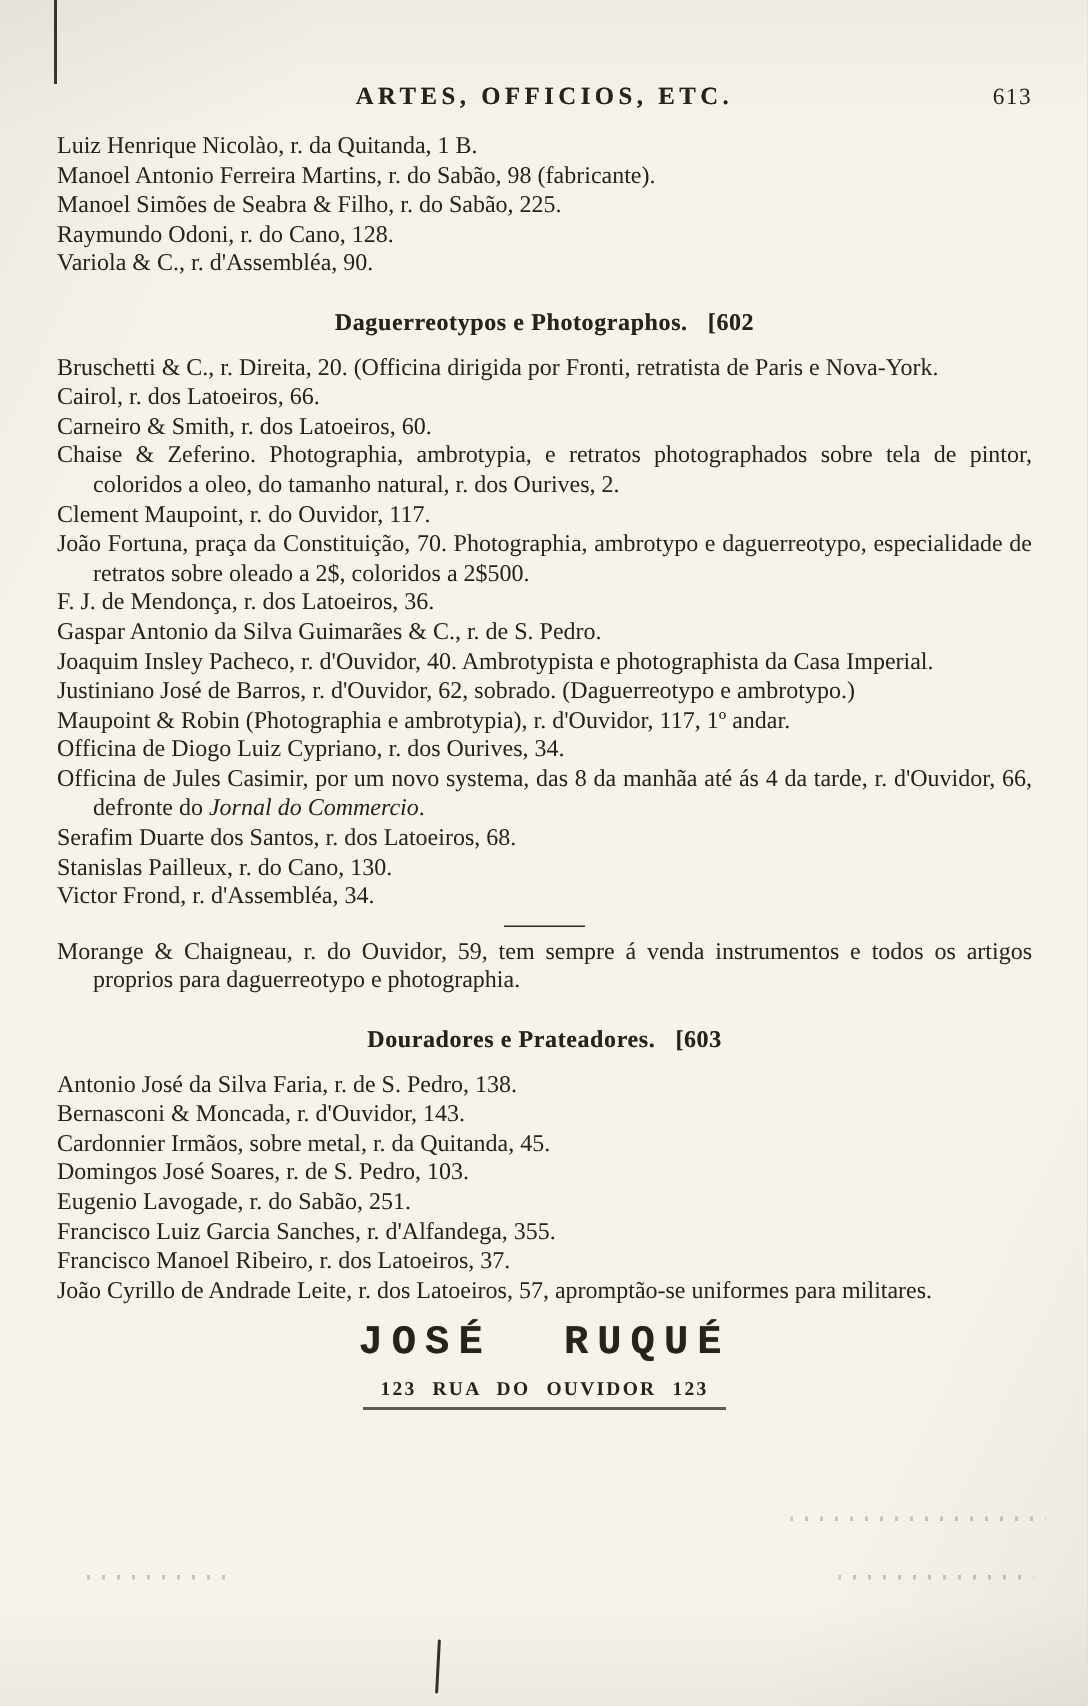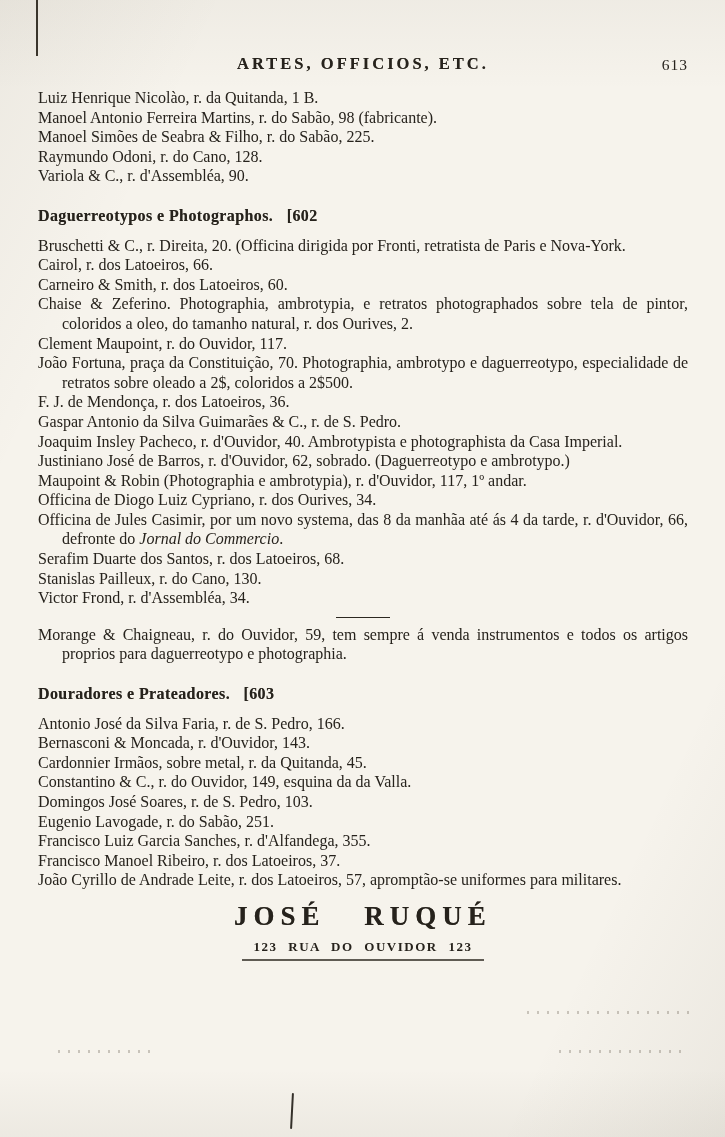--- a/index.html
+++ b/index.html
@@ -13,27 +13,27 @@
     font-size:16px; line-height:19.6px; color:#26221c;
   }
   .content { position:absolute; top:54px; left:38px; width:650px; }
 
   .header { position:relative; text-align:center; margin-bottom:13px; height:21px; }
   .title  { font-weight:bold; letter-spacing:3px; font-size:16.5px; text-shadow:0 0 .4px rgba(30,25,15,.55); }
   .pagenum{ position:absolute; right:0; top:1px; font-weight:normal; letter-spacing:1px; font-size:15.5px; }
 
   .entry { text-align:justify; padding-left:24px; text-indent:-24px; line-height:19.6px; }
 
-  .section-heading { font-size:16px; font-weight:bold; margin:20px 0 10px; letter-spacing:.4px; text-shadow:0 0 .4px rgba(30,25,15,.5); }
+  .section-heading { text-align:center; font-size:16px; font-weight:bold; margin:20px 0 10px; letter-spacing:.4px; text-shadow:0 0 .4px rgba(30,25,15,.5); }
   .section-heading .ref { margin-left:9px; font-weight:bold; }
 
   .small-rule { width:54px; border:none; border-top:1.6px solid #2c2820; margin:9px auto 7px; }
 
   .ad { margin-top:10px; }
-  .ad-title { text-align:center; font-weight:bold; font-size:27px; line-height:32px; letter-spacing:6px; word-spacing:26px; text-shadow:0 0 .5px rgba(30,25,15,.6); }
+  .ad-title { text-align:center; font-weight:bold; font-size:27px; line-height:32px; letter-spacing:6px; word-spacing:26px; text-shadow:0 0 .5px rgba(30,25,15,.6);font-family:Liberation Mono, monospace; }
   .ad-address-row { text-align:center; margin-top:4px; }
   .ad-address { display:inline-block; font-weight:bold; font-size:13px; letter-spacing:1.5px; word-spacing:6px;
                 border-bottom:2px solid rgba(44,40,32,.75); padding:0 12px 2px; }
   .ad-body { margin-top:7px; }
 
   
   .artifact-vline { position:absolute; left:36px; top:0; width:2px; height:56px; background:#3a352c; }
   .artifact-slash { position:absolute; left:291px; top:1093px; width:2px; height:36px; background:#34302a; transform:rotate(3deg); border-radius:2px; }
   .noise { position:absolute; opacity:.28; height:3px; background:repeating-linear-gradient(90deg,#54493a 0 2px, transparent 2px 10px); }
   #noise1 { right:28px;  top:1011px; width:170px; }
@@ -88,24 +88,23 @@
 
     <div class="list">
         <p class="entry">Morange &amp; Chaigneau, r. do Ouvidor, 59, tem sempre á venda instrumentos e todos os artigos proprios para daguerreotypo e photographia.</p>
       </div>
 
     <h2 class="section-heading">
       <span>Douradores e Prateadores.</span>
       <span class="ref">[603</span>
     </h2>
     <div class="list">
-        <p class="entry">Antonio José da Silva Faria, r. de S. Pedro, 166.</p>
+        <p class="entry">Antonio José da Silva Faria, r. de S. Pedro, 138.</p>
         <p class="entry">Bernasconi &amp; Moncada, r. d'Ouvidor, 143.</p>
         <p class="entry">Cardonnier Irmãos, sobre metal, r. da Quitanda, 45.</p>
-        <p class="entry">Constantino &amp; C., r. do Ouvidor, 149, esquina da da Valla.</p>
         <p class="entry">Domingos José Soares, r. de S. Pedro, 103.</p>
         <p class="entry">Eugenio Lavogade, r. do Sabão, 251.</p>
         <p class="entry">Francisco Luiz Garcia Sanches, r. d'Alfandega, 355.</p>
         <p class="entry">Francisco Manoel Ribeiro, r. dos Latoeiros, 37.</p>
         <p class="entry">João Cyrillo de Andrade Leite, r. dos Latoeiros, 57, apromptão-se uniformes para militares.</p>
       </div>
 
     <div class="ad">
       <div class="ad-title">JOSÉ RUQUÉ</div>
       <div class="ad-address-row">

